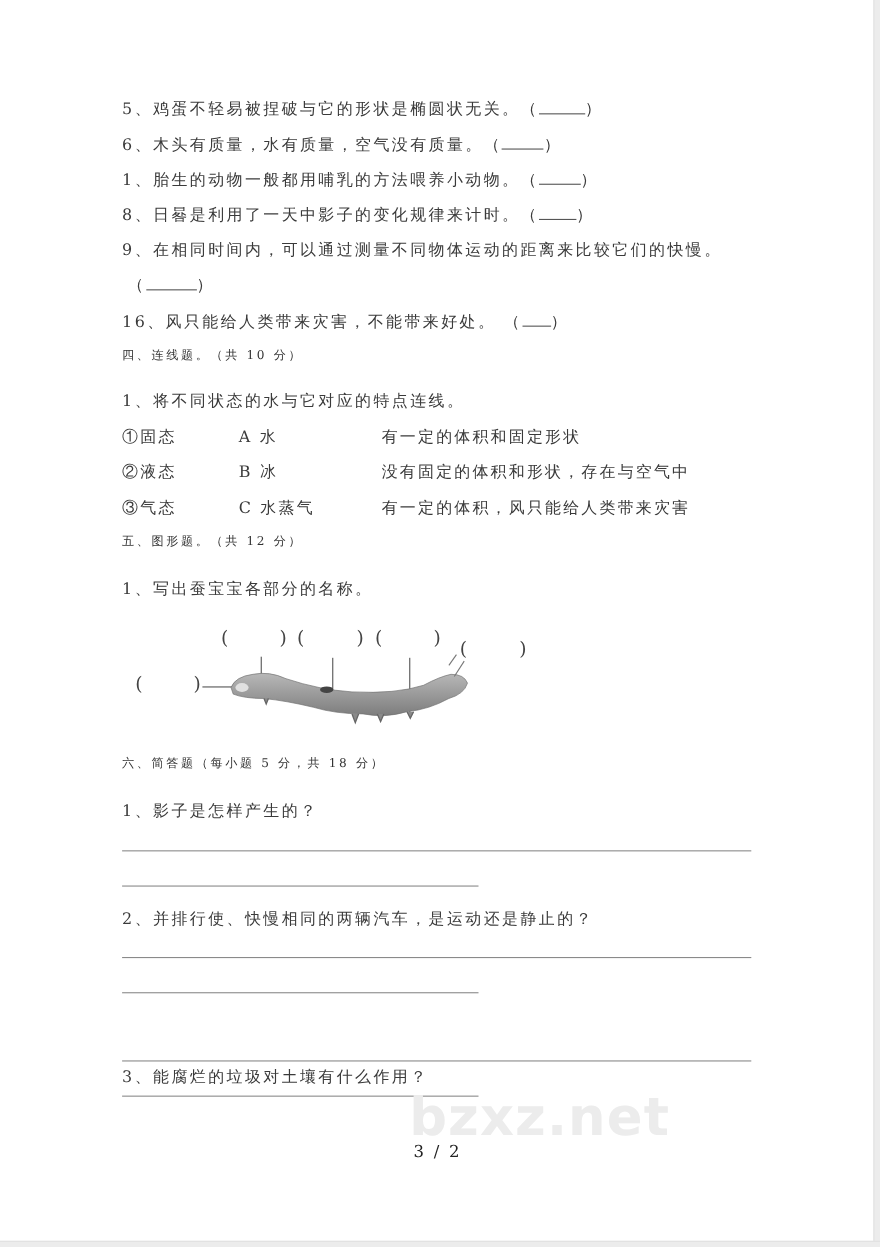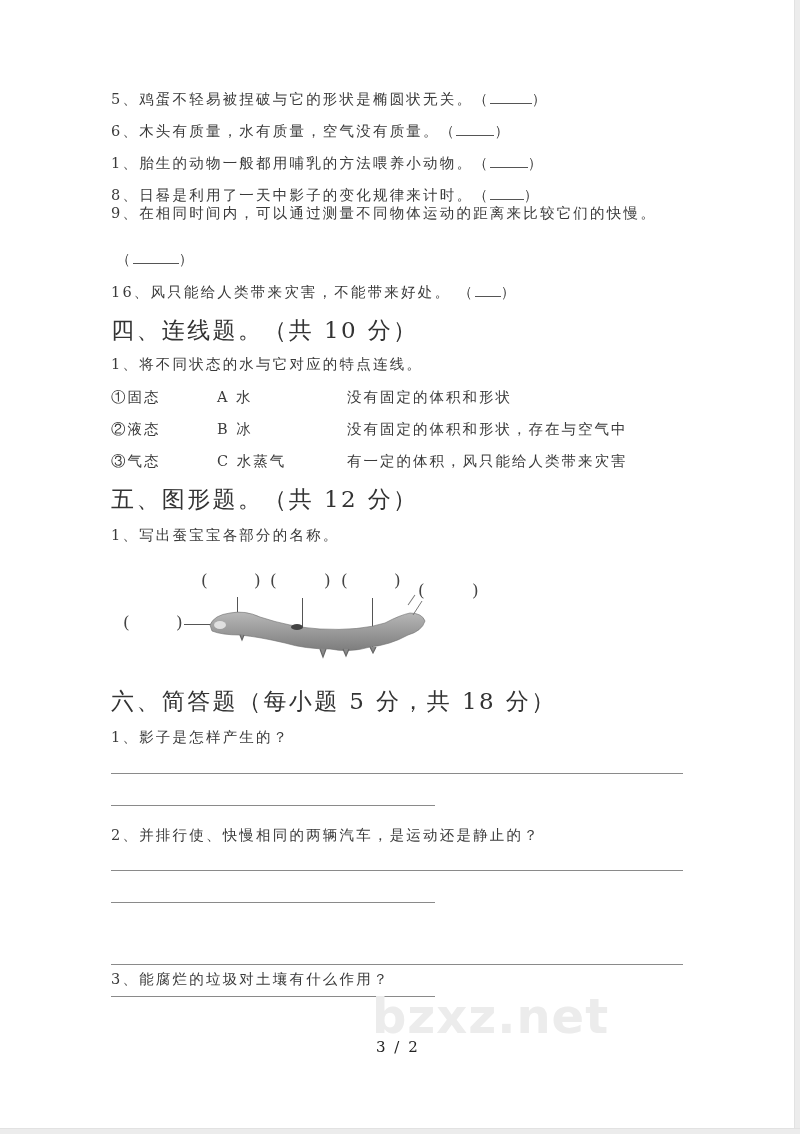--- a/index.html
+++ b/index.html
@@ -5,21 +5,21 @@
     html, body { margin: 0; padding: 0; }
     body {
       width: 800px; height: 1134px; position: relative; overflow: hidden;
       background: #ffffff;
       font-family: "DejaVu Serif", "Liberation Serif", serif;
       color: #3a3a3a;
     }
     .page-edge-right { position: absolute; left: 794px; top: 0; width: 6px; height: 1134px; background: #ececec; border-left: 1px solid #e2e2e2; }
     .page-edge-bottom { position: absolute; left: 0; top: 1128px; width: 800px; height: 6px; background: #ececec; border-top: 1px solid #e2e2e2; }
     .line { position: absolute; left: 111px; font-size: 14.5px; letter-spacing: 2.2px; white-space: nowrap; }
-    .section { position: absolute; left: 111px; font-size: 23px; letter-spacing: 2.4px; white-space: nowrap; color: #333; }
+    .section { position: absolute; left: 111px; font-size: 11px; letter-spacing: 2.4px; white-space: nowrap; color: #333; }
     .blank { display: inline-block; border-bottom: 1px solid #555; height: 12px; vertical-align: baseline; }
     .match-row { position: absolute; left: 111px; font-size: 14.5px; letter-spacing: 2px; white-space: nowrap; }
     .match-row span { position: absolute; top: 0; }
     .ans-line { position: absolute; left: 111px; height: 0; border-top: 1px solid #8a8a8a; }
     .bracket { position: absolute; font-size: 17px; color: #444; }
     .leader { position: absolute; background: #555; }
     .watermark { position: absolute; left: 372px; top: 988px; font-family: "DejaVu Sans", "Liberation Sans", sans-serif; font-weight: bold; font-size: 48px; color: #ececec; letter-spacing: 1px; }
     .page-num { position: absolute; left: 376px; top: 1038px; font-size: 15px; color: #222; letter-spacing: 2px; }
   </style>
 </head>
@@ -33,37 +33,37 @@
 </div>
 <div class="line" style="top:122px">
   <span>6、木头有质量，水有质量，空气没有质量。（</span><span class="blank" style="width:38px"></span><span>）</span>
 </div>
 <div class="line" style="top:154px">
   <span>1、胎生的动物一般都用哺乳的方法喂养小动物。（</span><span class="blank" style="width:38px"></span><span>）</span>
 </div>
 <div class="line" style="top:186px">
   <span>8、日晷是利用了一天中影子的变化规律来计时。（</span><span class="blank" style="width:34px"></span><span>）</span>
 </div>
-<div class="line" style="top:204px">
+<div class="line" style="top:218px">
   <span>9、在相同时间内，可以通过测量不同物体运动的距离来比较它们的快慢。</span>
 </div>
 <div class="line" style="top:250px; left:116px">
   <span>（</span><span class="blank" style="width:46px"></span><span>）</span>
 </div>
 <div class="line" style="top:283px">
   <span>16、风只能给人类带来灾害，不能带来好处。 （</span><span class="blank" style="width:26px"></span><span>）</span>
 </div>
 
 <div class="section" style="top:315px">四、连线题。（共 10 分）</div>
 <div class="line" style="top:355px">1、将不同状态的水与它对应的特点连线。</div>
 
 <div class="match-row" style="top:388px">
   <span style="left:0">①固态</span>
   <span style="left:106px">A 水</span>
-  <span style="left:236px">没有固定的体积和形状</span>
+  <span style="left:236px">有一定的体积和固定形状</span>
 </div>
 <div class="match-row" style="top:420px">
   <span style="left:0">②液态</span>
   <span style="left:106px">B 冰</span>
   <span style="left:236px">没有固定的体积和形状，存在与空气中</span>
 </div>
 <div class="match-row" style="top:452px">
   <span style="left:0">③气态</span>
   <span style="left:106px">C 水蒸气</span>
   <span style="left:236px">有一定的体积，风只能给人类带来灾害</span>

